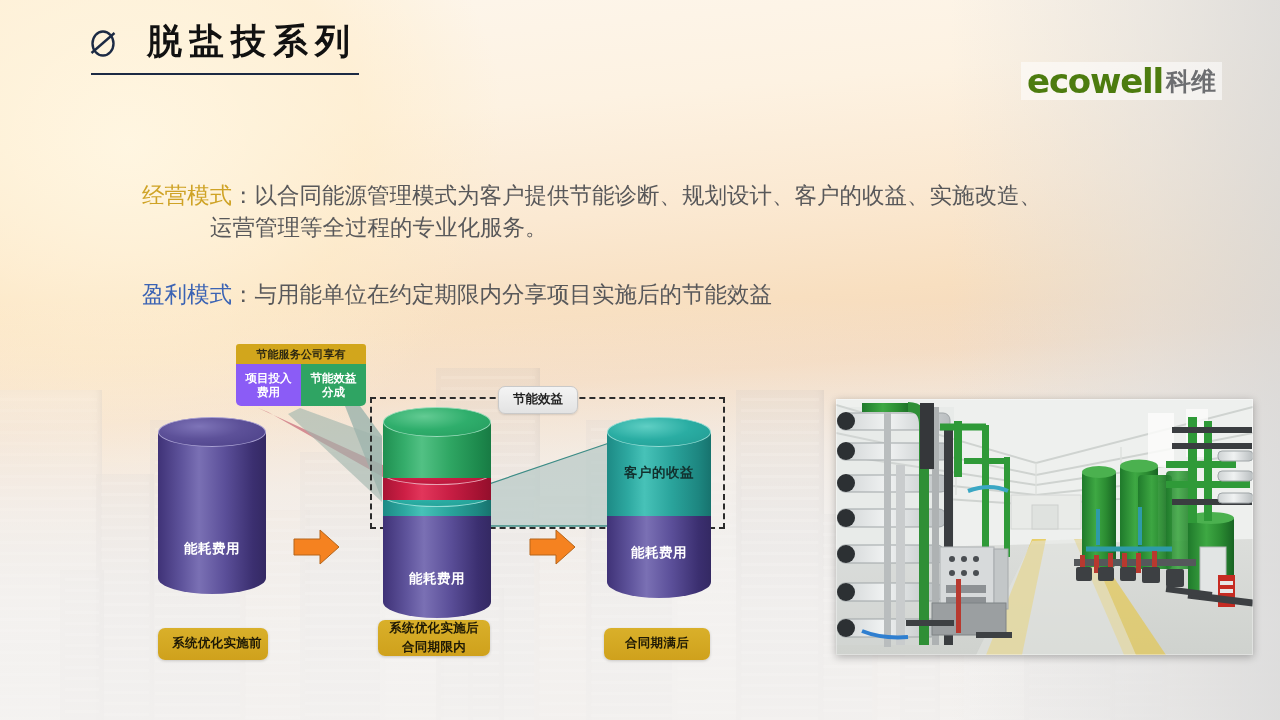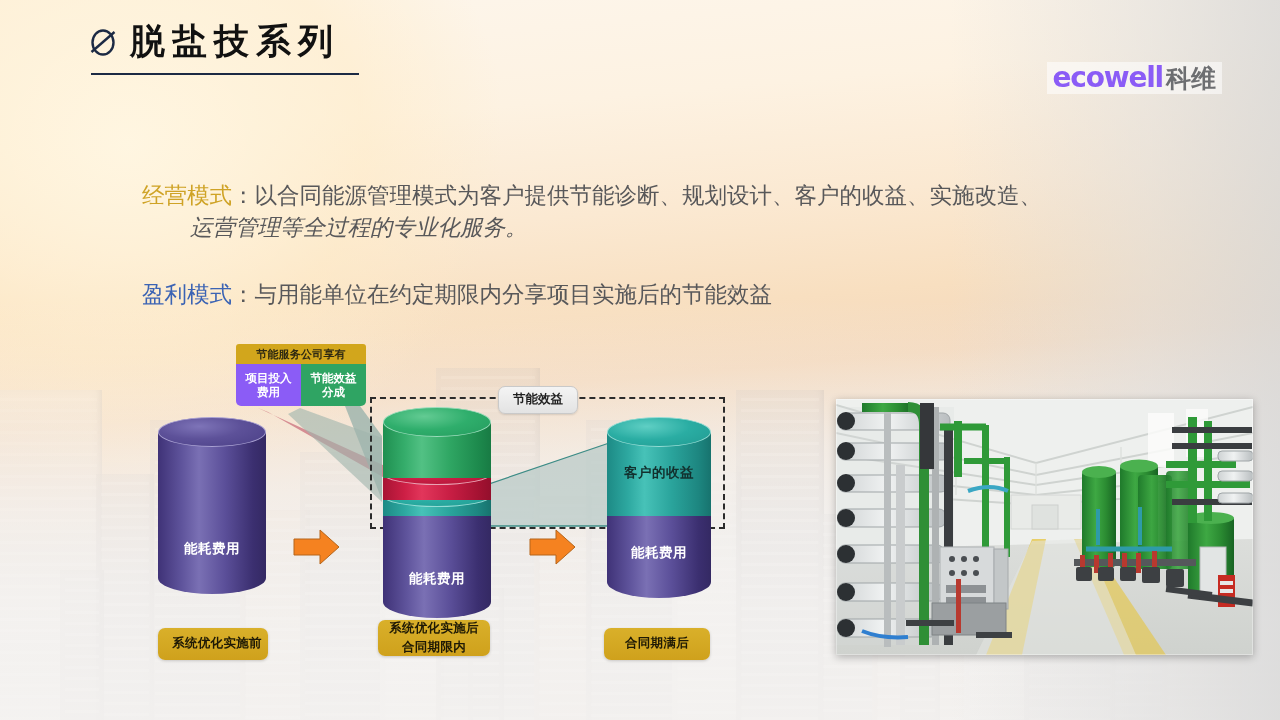--- a/index.html
+++ b/index.html
@@ -54,21 +54,21 @@
     position:absolute; left:0; right:0; bottom:0; height:420px;
     background: linear-gradient(180deg, rgba(255,255,255,0) 0%, rgba(252,250,248,.45) 38%, rgba(250,248,246,.72) 72%, rgba(248,246,244,.85) 100%);
   }
   .bg-rightfade{
     position:absolute; right:0; top:0; width:330px; height:720px;
     background: linear-gradient(90deg, rgba(226,226,226,0) 0%, rgba(222,222,222,.55) 60%, rgba(216,216,216,.8) 100%);
   }
 
   
   .title-wrap { position: absolute; left: 88px; top: 24px; }
-  .title-row { display: flex; align-items: flex-start; gap: 12px; }
+  .title-row { display: flex; align-items: flex-end; gap: 29px; }
   .title-mark {
     width: 30px; height: 34px; position: relative;
   }
   .title-mark svg { display:block; }
   .title-text {
     font-size: 35px; font-weight: 700; color: #111;
     letter-spacing: 7px; line-height: 1;
     font-family: "DejaVu Sans", "Liberation Sans", sans-serif;
   }
   .title-rule {
@@ -76,21 +76,21 @@
     width: 268px; height: 2px; background: #1c2a44;
   }
 
   .logo {
     position: absolute; right: 58px; top: 62px;
     display: flex; align-items: center; gap: 3px;
     background: rgba(255,255,255,.55);
     padding: 2px 6px;
   }
   .logo-eco {
-    font-size: 28px; font-weight: 700; color: #8b5cf6;
+    font-size: 34px; font-weight: 700; color: #4d7c0f;
     letter-spacing: -1.2px; line-height: 1;
     font-family: "DejaVu Sans", "Liberation Sans", sans-serif;
   }
   .logo-cn {
     font-size: 25px; font-weight: 700; color: #6d6e71;
     letter-spacing: 0px; line-height: 1;
   }
 
   
   .heading { position: absolute; left: 104px; top: 124px; display:flex; align-items:center; gap: 13px; }
@@ -99,21 +99,21 @@
     font-size: 25px; font-weight: 700; color: #7ac143;
     letter-spacing: .5px; line-height: 1;
   }
 
   
   .para { position: absolute; font-size: 22.5px; line-height: 1.42; color: #58585a; }
   .para .lbl { font-weight: 400; }
   .lbl-gold { color: #cfa326; }
   .lbl-blue { color: #3c64b4; }
   .p1 { left: 142px; top: 180px; width: 1080px; }
-  .p1 .l2 { margin-left: 48px; font-style: italic; }
+  .p1 .l2 { margin-left: 68px; }
   .p2 { left: 142px; top: 279px; width: 1080px; }
 
   
   .diagram { position: absolute; left: 0; top: 330px; width: 820px; height: 350px; }
 
   
   .legend { position: absolute; left: 236px; top: 14px; width: 130px; }
   .lg-top {
     height: 20px; background: #d2a61c; border-radius: 3px 3px 0 0;
     display:flex; align-items:center; justify-content:center;

